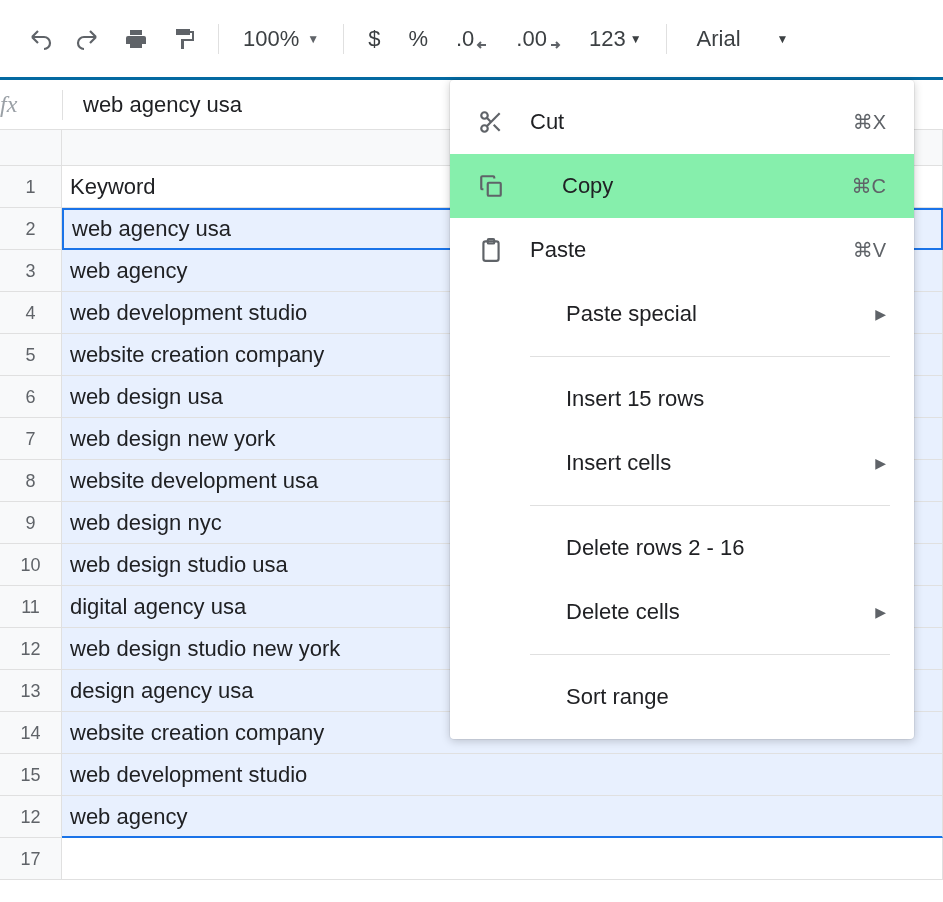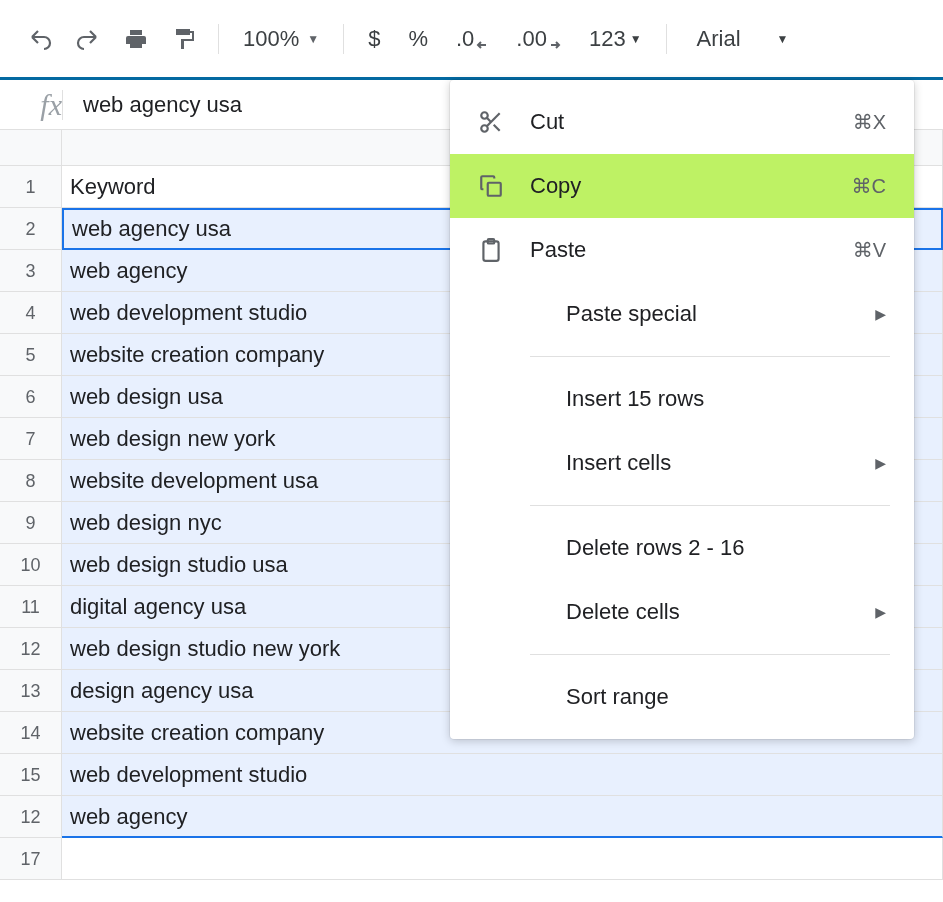--- a/index.html
+++ b/index.html
@@ -69,23 +69,23 @@
   .formula-bar {
     height: 50px;
     display: flex;
     align-items: center;
     border-bottom: 1px solid #e0e0e0;
   }
   .fx {
     width: 62px;
     font-style: italic;
     font-family: serif;
-    font-size: 30px;
+    font-size: 24px;
     color: #9aa0a6;
-    text-align: right;
+    text-align: left;
   }
   .fx-sep {
     width: 1px;
     height: 30px;
     background: #e0e0e0;
   }
   .fx-input {
     flex: 1;
     padding: 0 20px;
     font-size: 22px;
@@ -178,21 +178,22 @@
   .ctx-item {
     display: flex;
     align-items: center;
     height: 64px;
     padding: 0 28px;
     font-size: 22px;
     color: #202124;
     cursor: pointer;
   }
   .ctx-item.hover {
-    background: #bef264;
+    background: #86efac;
+    gap: 32px;
   }
   .ctx-icon {
     width: 52px;
     display: flex;
     align-items: center;
     justify-content: flex-start;
   }
   .ctx-label {
     flex: 1;
   }

